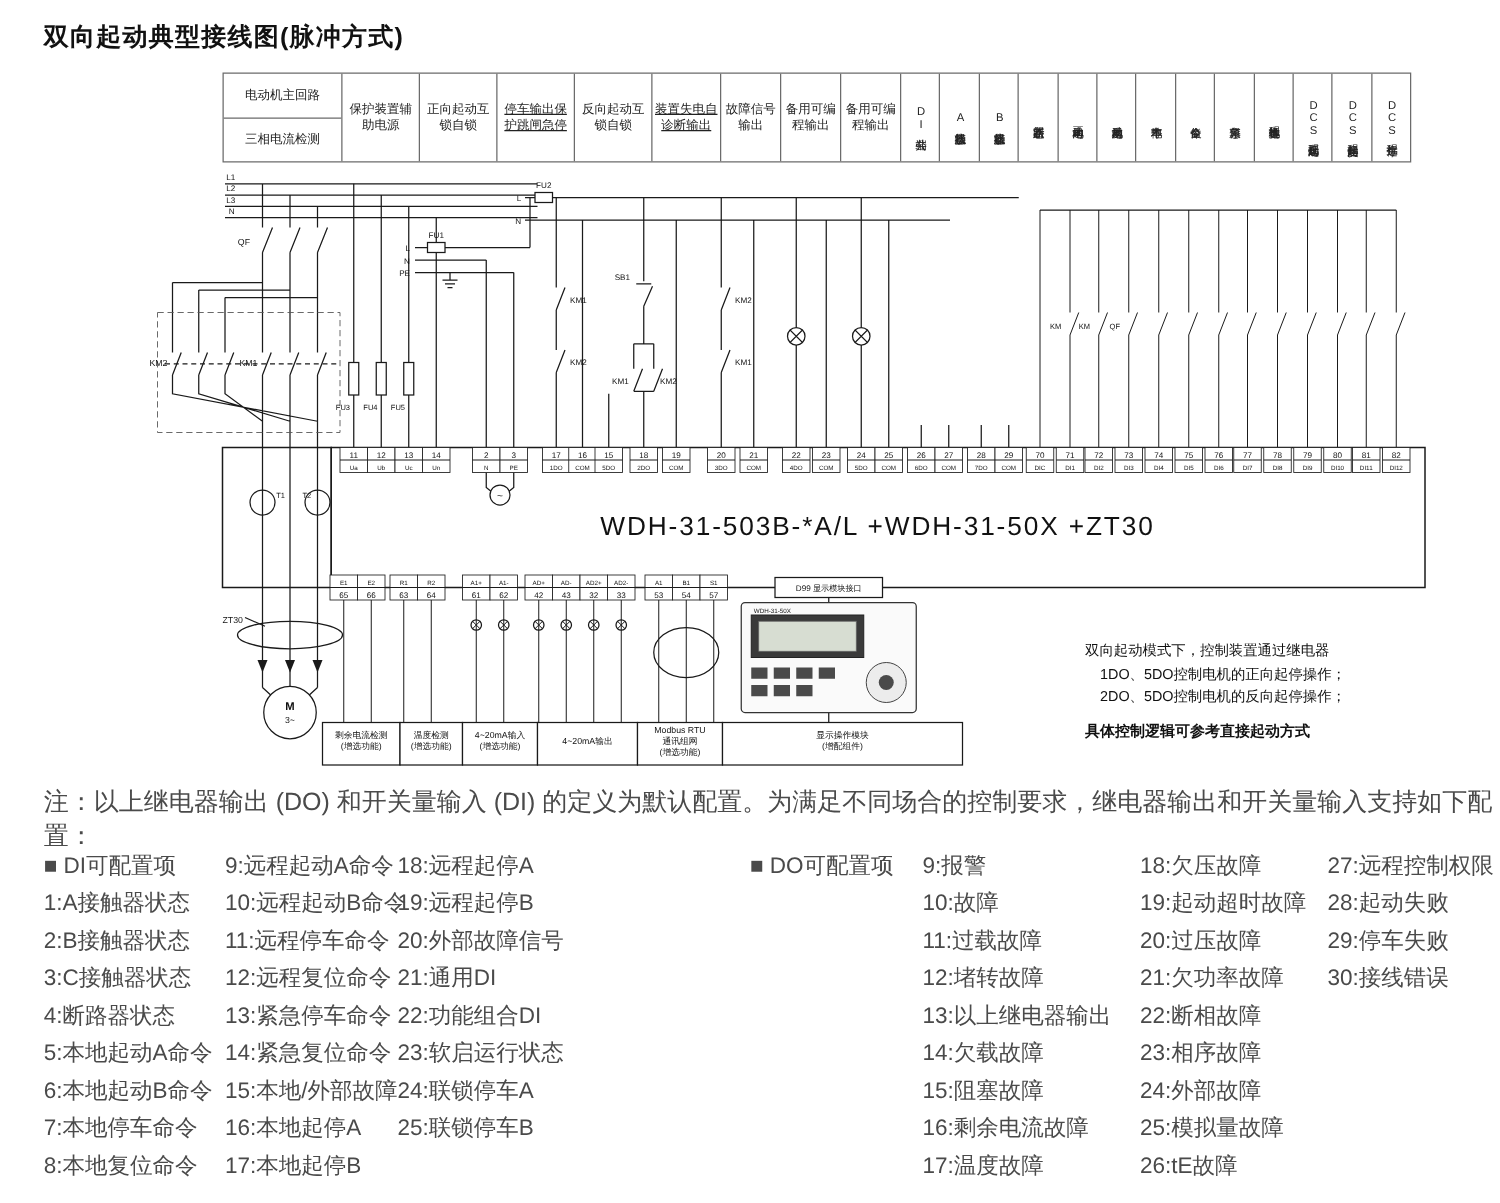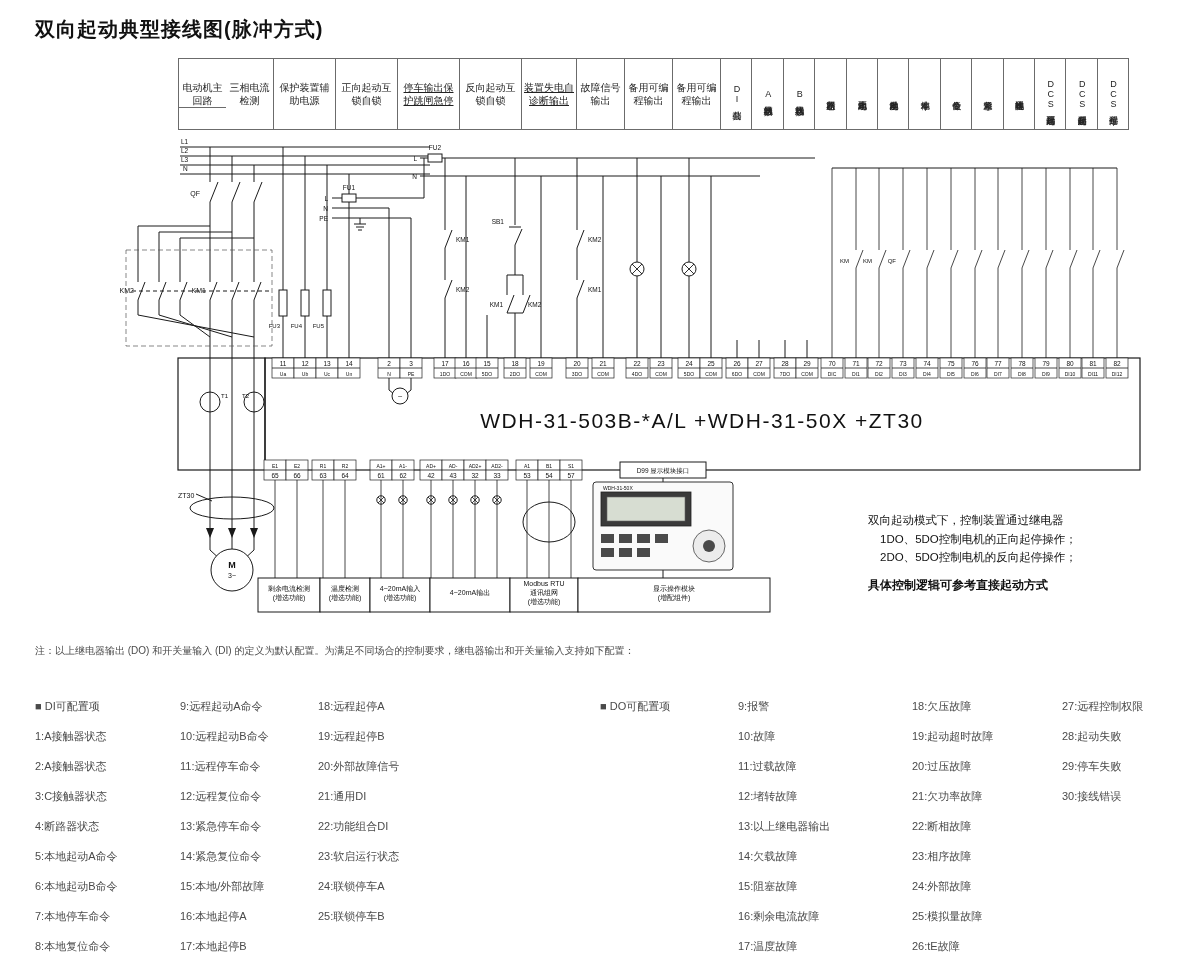--- a/index.html
+++ b/index.html
@@ -5,40 +5,40 @@
   html,body{margin:0;padding:0}
   body{width:1200px;height:962px;background:#fff;position:relative;overflow:hidden;
        font-family:"Liberation Sans","DejaVu Sans",sans-serif;}
   .title{position:absolute;left:35px;top:16px;font-size:20px;font-weight:bold;color:#111;letter-spacing:1px}
   .signal-header{position:absolute;left:178px;top:58px;width:951px;height:72px;display:flex;
        border:1px solid #6b6b6b;box-sizing:border-box;background:#fff}
   .hcell{border-right:1px solid #6b6b6b;box-sizing:border-box;display:flex;align-items:center;justify-content:center;
        text-align:center;font-size:10px;color:#222;line-height:1.3;padding:1px 2px;flex-shrink:0}
   .hcell:last-child{border-right:none}
   .hcell.vert{flex:1 1 0;writing-mode:vertical-rl;text-orientation:upright;font-size:9px;line-height:1.05;padding:2px 0}
-  .hcell.motor{width:95px;padding:0}
+  .hcell.motor{width:95px;flex-direction:column;padding:0}
   .motor-half{flex:1;width:100%;display:flex;align-items:center;justify-content:center;box-sizing:border-box}
   .motor-half.top{border-bottom:1px solid #6b6b6b}
   .schematic{position:absolute;left:0;top:130px;width:1200px;height:505px}
   .schematic text{fill:#111;font-family:"Liberation Sans","DejaVu Sans",sans-serif}
   .wires path{stroke:#1a1a1a;stroke-width:1;fill:none}
   .dash{stroke:#1a1a1a;stroke-width:0.8;fill:none;stroke-dasharray:4 3}
   .dashr{fill:none;stroke:#555;stroke-width:0.7;stroke-dasharray:5 3}
   .frame{fill:none;stroke:#1a1a1a;stroke-width:1.2}
   .comp{fill:#fff;stroke:#1a1a1a;stroke-width:1}
   .compn{fill:none;stroke:#1a1a1a;stroke-width:1}
   .xmark{stroke:#1a1a1a;stroke-width:0.9;fill:none}
   .tb{fill:#fff;stroke:#222;stroke-width:0.7}
   .wl{stroke:#1a1a1a;stroke-width:0.8;fill:none}
   .tn{font-size:6.5px;text-anchor:middle}
   .ts{font-size:5px;text-anchor:middle}
   .ot{font-size:7px;text-anchor:middle}
   .arrow{fill:#1a1a1a}
-  .note{position:absolute;left:35px;top:644px;font-size:10px;color:#4a4a4a}
-  .cfg-col{position:absolute;top:691px;font-size:11px;color:#4a4a4a}
+  .note{position:absolute;left:35px;top:628px;font-size:20px;color:#4a4a4a}
+  .cfg-col{position:absolute;top:677px;font-size:18px;color:#4a4a4a}
   .cfg-head,.cfg-item{height:30px;line-height:30px;white-space:nowrap}
   .pnl-body{fill:#fafafa;stroke:#333;stroke-width:1}
   .pnl-screen{fill:#3a3a3a;stroke:#222;stroke-width:0.8}
   .pnl-lcd{fill:#d7ddd2;stroke:#666;stroke-width:0.6}
   .pnl-btn{fill:#4a4a4a}
   .pnl-pad{fill:#ececec;stroke:#444;stroke-width:0.8}
   .pnl-padc{fill:#4a4a4a}
 </style>
 </head>
 <body>
@@ -449,21 +449,21 @@
       <text x="868" y="459" font-size="12" text-anchor="start" font-weight="bold">具体控制逻辑可参考直接起动方式</text>
     </g>
 </svg>
 
 <div class="note">注：以上继电器输出 (DO) 和开关量输入 (DI) 的定义为默认配置。为满足不同场合的控制要求，继电器输出和开关量输入支持如下配置：</div>
 
 <div class="cfg-col" style="left:35px">
   <div class="cfg-head">■ DI可配置项</div>
   <div>
       <div class="cfg-item">1:A接触器状态</div>
-      <div class="cfg-item">2:A接触器状态</div>
+      <div class="cfg-item">2:B接触器状态</div>
       <div class="cfg-item">3:C接触器状态</div>
       <div class="cfg-item">4:断路器状态</div>
       <div class="cfg-item">5:本地起动A命令</div>
       <div class="cfg-item">6:本地起动B命令</div>
       <div class="cfg-item">7:本地停车命令</div>
       <div class="cfg-item">8:本地复位命令</div>
     </div>
 </div>
 <div class="cfg-col" style="left:180px">
     <div class="cfg-item">9:远程起动A命令</div>

